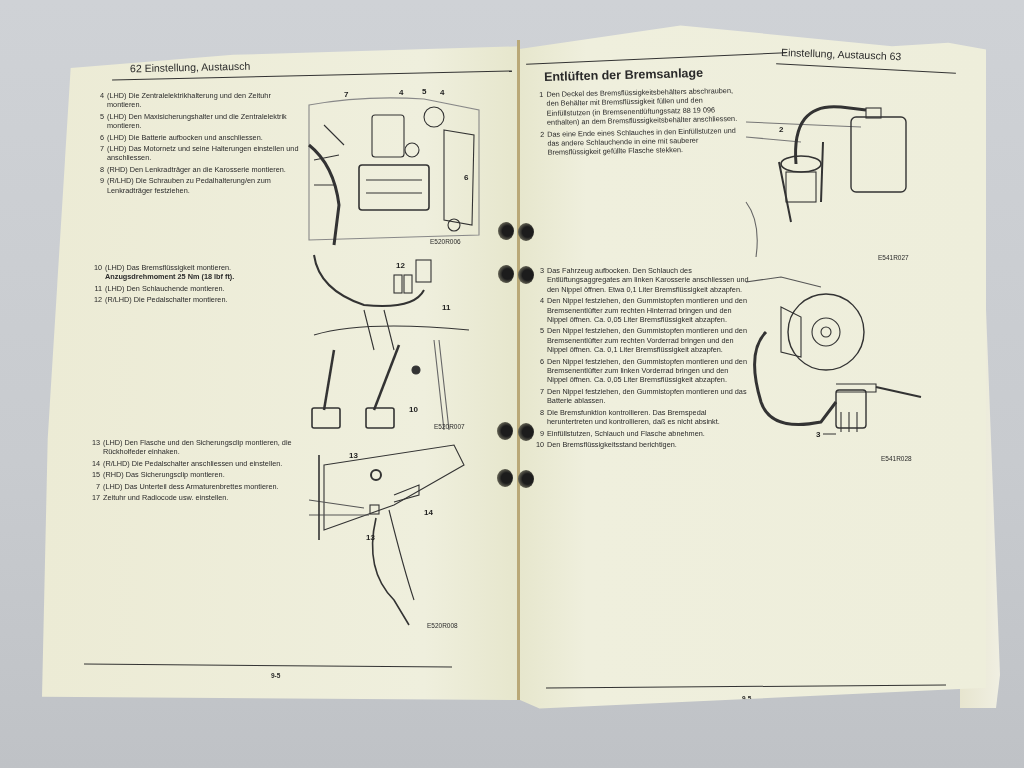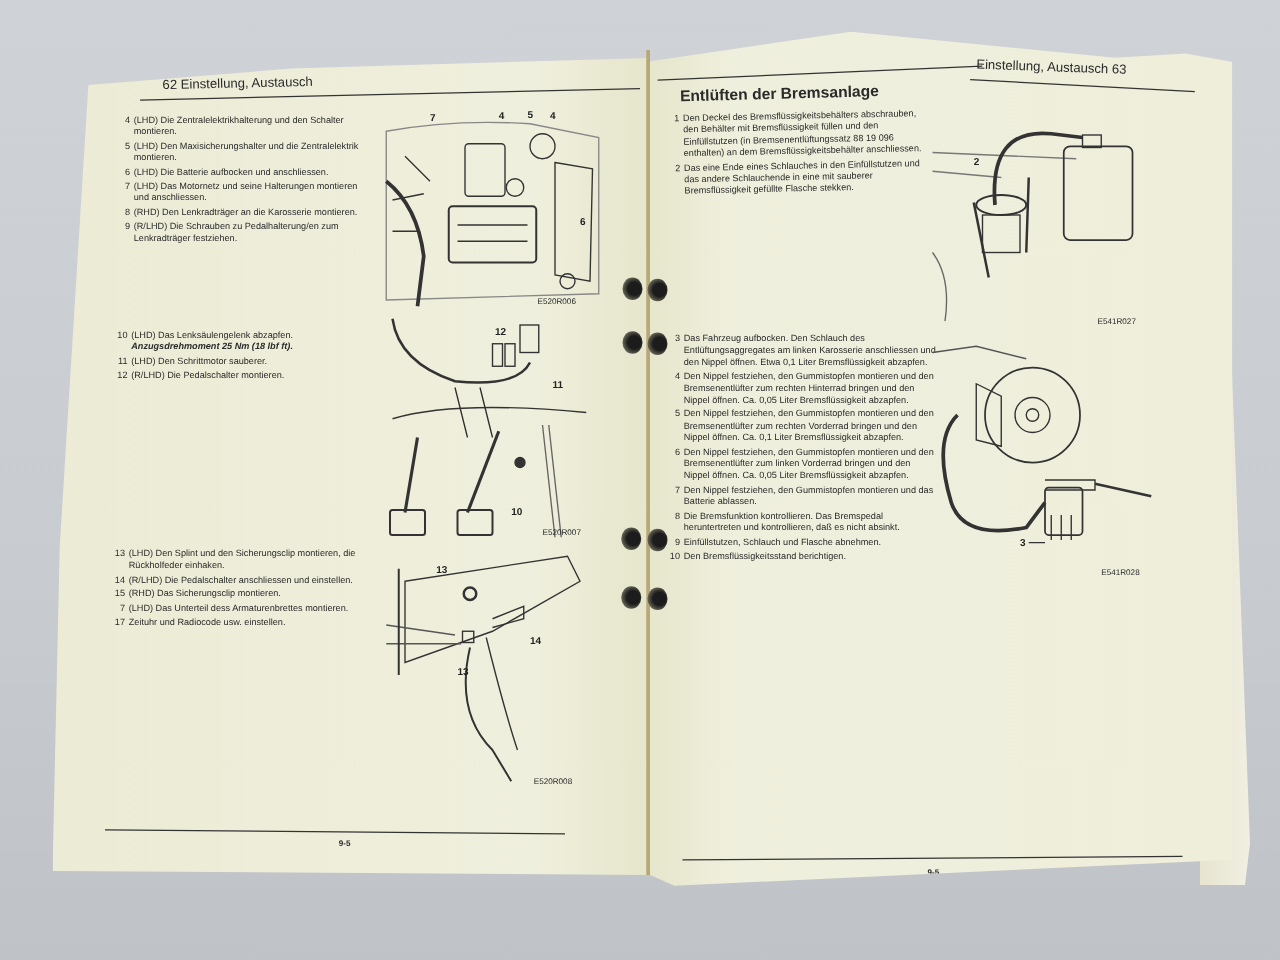--- a/index.html
+++ b/index.html
@@ -15,80 +15,80 @@
   .edge{position:absolute;left:960px;top:48px;width:40px;height:660px;background:linear-gradient(90deg,#e7e5cf,#f0efe2);
     clip-path:polygon(0 0,40% 0,100% 95%,90% 100%,0 100%);}
   .spine{position:absolute;left:517px;top:40px;width:3px;height:660px;background:#b9a877;}
   .hole{position:absolute;width:16px;height:18px;border-radius:50%;background:radial-gradient(circle at 60% 50%,#1c1c1c 40%,#6b6a5a 75%,#cfcfbc 100%);}
   .hdr{position:absolute;font-size:10.5px;white-space:nowrap;}
   .rule{position:absolute;height:1.4px;background:#333;}
   .items{position:absolute;font-size:7.3px;line-height:9.4px;}
   .item{display:flex;margin-bottom:2px;}
   .num{width:14px;text-align:right;padding-right:3px;flex:none;}
   .txt{flex:1;}
-  .bold{font-weight:bold;font-style:italic;}
+  .bold{font-weight:bold;}
   .title{position:absolute;font-weight:bold;font-size:12.5px;transform:rotate(-1.5deg);}
   .fig{position:absolute;}
   .figlbl{position:absolute;font-size:6.5px;}
   .foot{position:absolute;font-size:6.5px;font-weight:bold;}
 </style>
 </head>
 <body>
 
 <div class="bg"></div>
 <div class="edge"></div>
 
 <div class="page left">
   <div class="hdr" style="left:88px;top:16px;transform:rotate(-1.2deg);">62  Einstellung, Austausch</div>
   <div class="rule" style="left:70px;top:30px;width:400px;transform:rotate(-1.3deg);"></div>
 
   <div class="items" style="left:48px;top:46px;width:210px;" id="lg1">
       <div class="item">
         <span class="num">4</span>
-        <span class="txt"><span>(LHD) Die Zentralelektrikhalterung und den Schalter montieren.</span></span>
+        <span class="txt"><span>(LHD) Die Zentralelektrikhalterung und den Zeituhr montieren.</span></span>
       </div>
       <div class="item">
         <span class="num">5</span>
         <span class="txt"><span>(LHD) Den Maxisicherungshalter und die Zentralelektrik montieren.</span></span>
       </div>
       <div class="item">
         <span class="num">6</span>
         <span class="txt"><span>(LHD) Die Batterie aufbocken und anschliessen.</span></span>
       </div>
       <div class="item">
         <span class="num">7</span>
-        <span class="txt"><span>(LHD) Das Motornetz und seine Halterungen montieren und anschliessen.</span></span>
+        <span class="txt"><span>(LHD) Das Motornetz und seine Halterungen einstellen und anschliessen.</span></span>
       </div>
       <div class="item">
         <span class="num">8</span>
         <span class="txt"><span>(RHD) Den Lenkradträger an die Karosserie montieren.</span></span>
       </div>
       <div class="item">
         <span class="num">9</span>
         <span class="txt"><span>(R/LHD) Die Schrauben zu Pedalhalterung/en zum Lenkradträger festziehen.</span></span>
       </div>
     </div>
   <div class="items" style="left:46px;top:218px;width:220px;" id="lg2">
       <div class="item">
         <span class="num">10</span>
-        <span class="txt"><span>(LHD) Das Lenksäulengelenk abzapfen.</span><div class="bold">Anzugsdrehmoment 25 Nm (18 lbf ft).</div></span>
+        <span class="txt"><span>(LHD) Das Bremsflüssigkeit montieren.</span><div class="bold">Anzugsdrehmoment 25 Nm (18 lbf ft).</div></span>
       </div>
       <div class="item">
         <span class="num">11</span>
-        <span class="txt"><span>(LHD) Den Schrittmotor sauberer.</span></span>
+        <span class="txt"><span>(LHD) Den Schlauchende montieren.</span></span>
       </div>
       <div class="item">
         <span class="num">12</span>
         <span class="txt"><span>(R/LHD) Die Pedalschalter montieren.</span></span>
       </div>
     </div>
   <div class="items" style="left:44px;top:393px;width:222px;" id="lg3">
       <div class="item">
         <span class="num">13</span>
-        <span class="txt"><span>(LHD) Den Splint und den Sicherungsclip montieren, die Rückholfeder einhaken.</span></span>
+        <span class="txt"><span>(LHD) Den Flasche und den Sicherungsclip montieren, die Rückholfeder einhaken.</span></span>
       </div>
       <div class="item">
         <span class="num">14</span>
         <span class="txt"><span>(R/LHD) Die Pedalschalter anschliessen und einstellen.</span></span>
       </div>
       <div class="item">
         <span class="num">15</span>
         <span class="txt"><span>(RHD) Das Sicherungsclip montieren.</span></span>
       </div>
       <div class="item">

